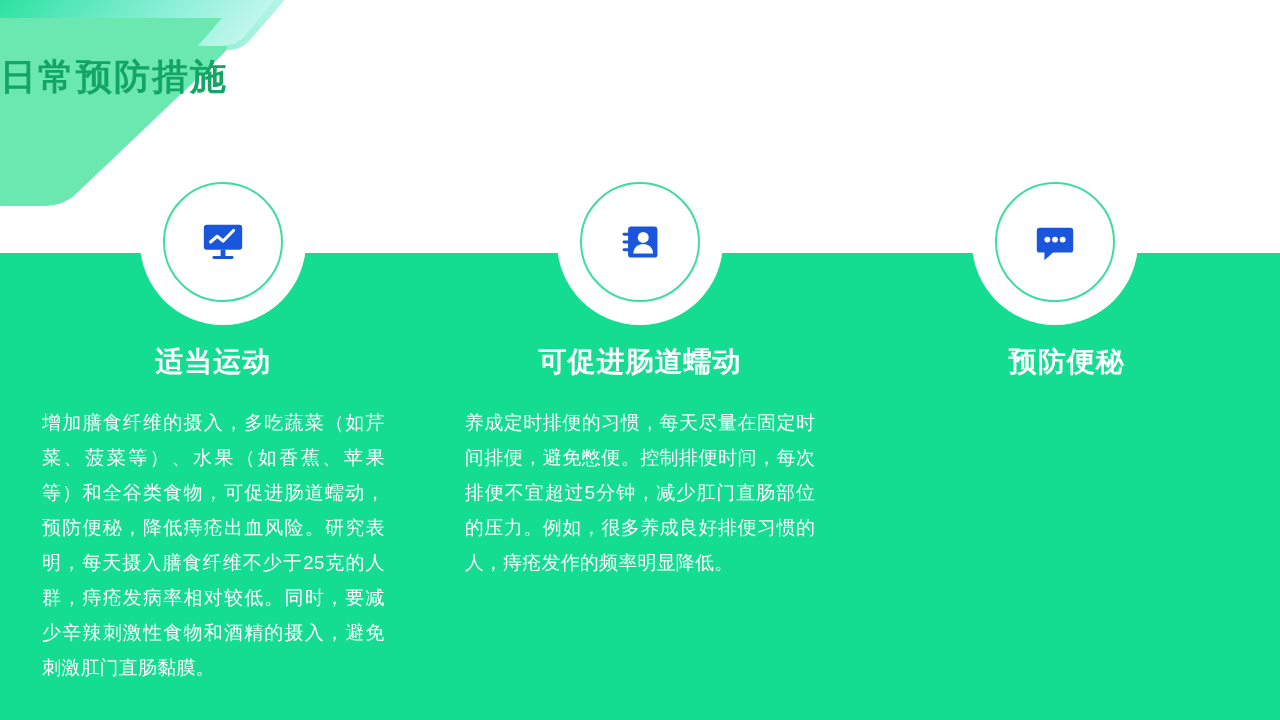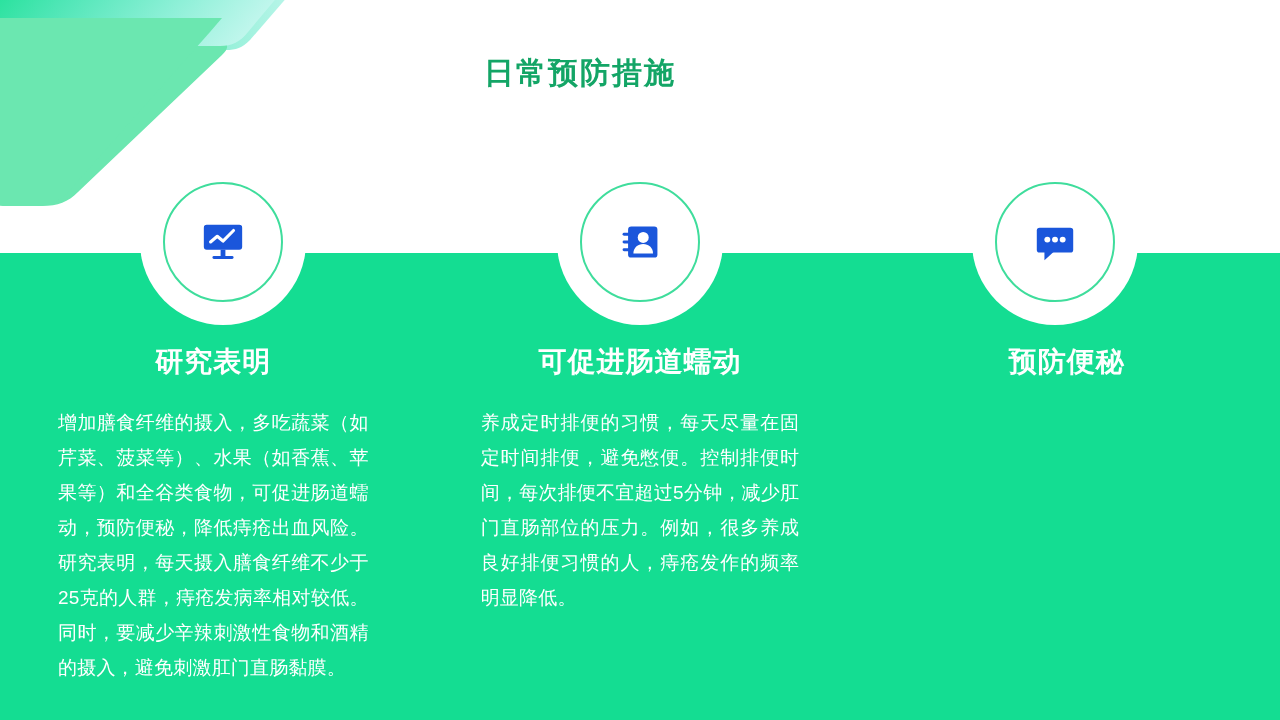--- a/index.html
+++ b/index.html
@@ -95,22 +95,22 @@
     justify-content: center;
   }
   .icon-holder svg { display: block; }
 
   
   .title {
     position: absolute;
     left: 0;
     top: 55px;
     width: 1160px;
-    text-align: center;
-    font-size: 30px;
+    text-align: left;
+    font-size: 36px;
     font-weight: bold;
     color: #13A566;
     letter-spacing: 2px;
     line-height: 1.2;
   }
 
   
   .cols {
     position: absolute;
     left: 0;
@@ -132,21 +132,21 @@
     line-height: 1.2;
     margin: 0 0 26px 0;
     letter-spacing: 1px;
   }
   .col-body {
     color: #ffffff;
     font-size: 19px;
     line-height: 35px;
     text-align: justify;
     text-align-last: left;
-    margin: 16px;
+    margin: 0;
     letter-spacing: 0.2px;
   }
   .col.col2 { padding: 0 38px; }
   .col.col3 { padding: 0 42px; }
 </style>
 </head>
 <body>
 
 <div id="slide">
 
@@ -240,21 +240,21 @@
           <circle cx="32" cy="21.5" r="3.1" fill="#ffffff"></circle>
         </svg>
       </div>
     </div>
 
   </div>
 
   <div class="cols">
 
     <div class="col col1">
-      <h2 class="col-title">研究表明</h2>
+      <h2 class="col-title">适当运动</h2>
       <p class="col-body">增加膳食纤维的摄入，多吃蔬菜（如芹菜、菠菜等）、水果（如香蕉、苹果等）和全谷类食物，可促进肠道蠕动，预防便秘，降低痔疮出血风险。研究表明，每天摄入膳食纤维不少于25克的人群，痔疮发病率相对较低。同时，要减少辛辣刺激性食物和酒精的摄入，避免刺激肛门直肠黏膜。</p>
     </div>
 
     <div class="col col2">
       <h2 class="col-title">可促进肠道蠕动</h2>
       <p class="col-body">养成定时排便的习惯，每天尽量在固定时间排便，避免憋便。控制排便时间，每次排便不宜超过5分钟，减少肛门直肠部位的压力。例如，很多养成良好排便习惯的人，痔疮发作的频率明显降低。</p>
     </div>
 
     <div class="col col3">
       <h2 class="col-title">预防便秘</h2>

